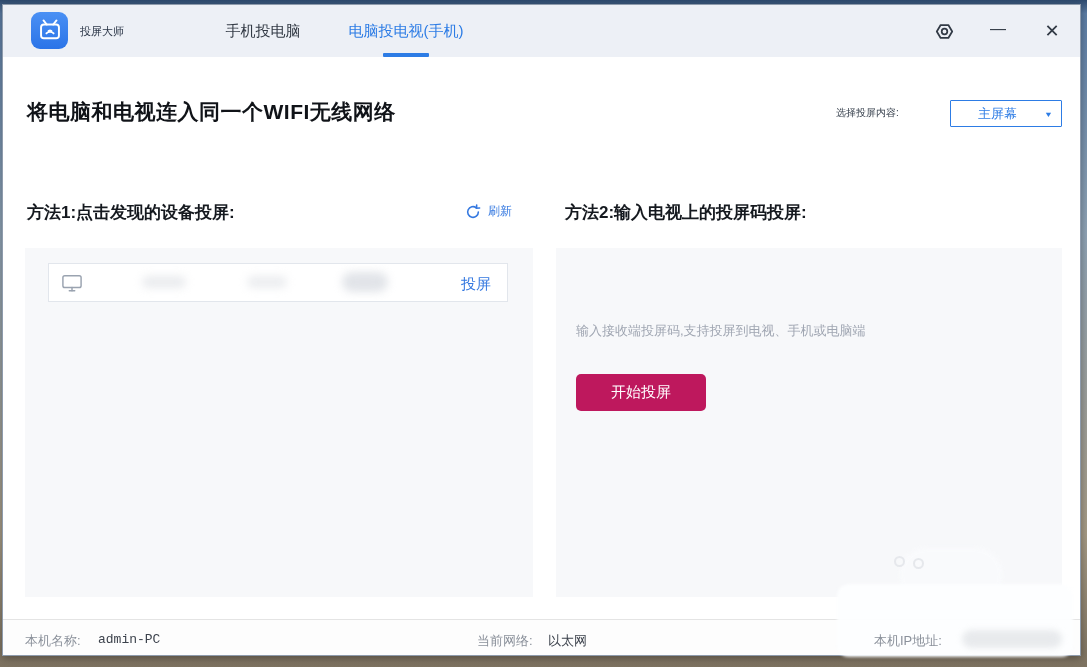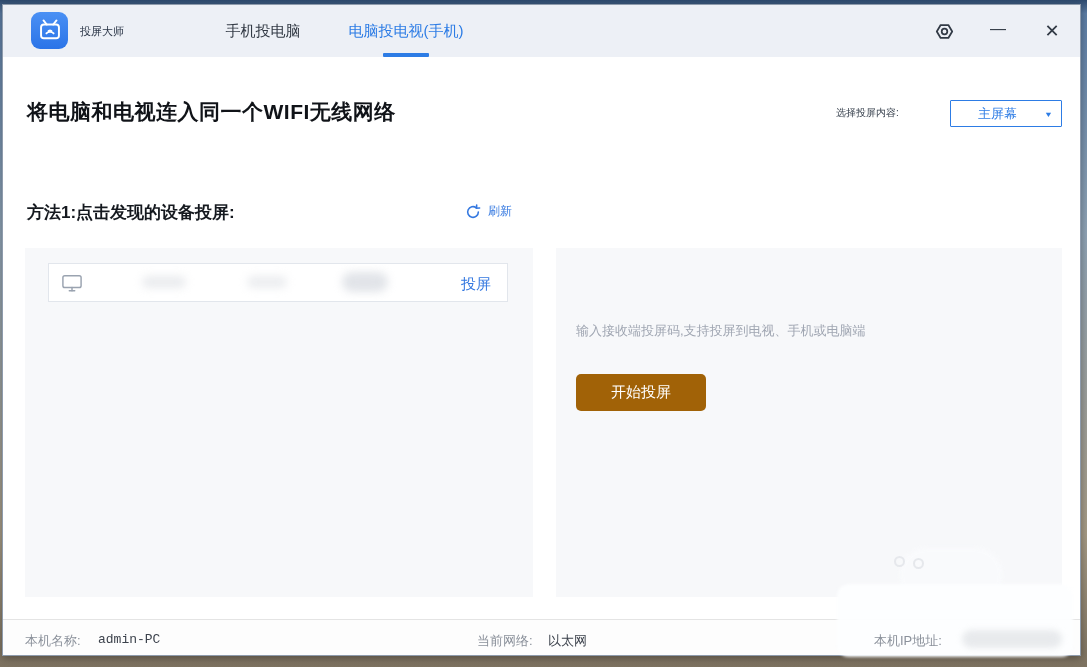--- a/index.html
+++ b/index.html
@@ -92,21 +92,21 @@
   .code-input {
     position: absolute; left: 575px; top: 258px; width: 328px; height: 43px;
     background: #fff; border: 1px solid #dde1e8; border-radius: 5px;
     font-size: 15px; color: #333; padding: 0 14px; outline: none;
     font-family: "Liberation Sans", "DejaVu Sans", sans-serif;
   }
   .code-input::placeholder { color: #b4bac6; }
   .helper { position: absolute; left: 573px; top: 317px; font-size: 13px; color: #a0a6b2; }
   .start-btn {
     position: absolute; left: 573px; top: 369px; width: 130px; height: 37px;
-    background: #a16207; border: none; border-radius: 5px;
+    background: #be185d; border: none; border-radius: 5px;
     color: #fff; font-size: 15px; cursor: pointer;
     font-family: "Liberation Sans", "DejaVu Sans", sans-serif;
   }
   
   .footer {
     position: absolute; left: 0; right: 0; top: 614px; bottom: 0;
     background: #fdfdfd; border-top: 1px solid #e4e4e4;
   }
   .footer .item { position: absolute; top: 12px; font-size: 13px; color: #8b919b; }
   .footer .val  { position: absolute; top: 12px; font-size: 13px; color: #3c424c; }
@@ -179,20 +179,21 @@
   </div>
 
   <div class="sec-h m1">方法1:点击发现的设备投屏:</div>
   <div class="refresh">
     <svg width="16" height="16" viewBox="0 0 24 24" fill="none" stroke="#3478e0" stroke-width="2.4" stroke-linecap="round">
       <path d="M20 12 a8 8 0 1 1 -3.1 -6.3"></path>
       <polyline points="17.5,1.5 17.3,6.3 21.9,6.1" fill="none"></polyline>
     </svg>
     <span>刷新</span>
   </div>
+  <div class="sec-h m2">方法2:输入电视上的投屏码投屏:</div>
 
   <div class="panel left"></div>
   <div class="panel right"></div>
 
   <div class="device-card">
     <span class="mon">
       <svg width="22" height="20" viewBox="0 0 24 22" fill="none" stroke="#9aa3b0" stroke-width="1.6" stroke-linecap="round">
         <rect x="2" y="3" width="20" height="13" rx="2"></rect>
         <line x1="9" y1="19.5" x2="15" y2="19.5"></line>
         <line x1="12" y1="16" x2="12" y2="19.5"></line>

